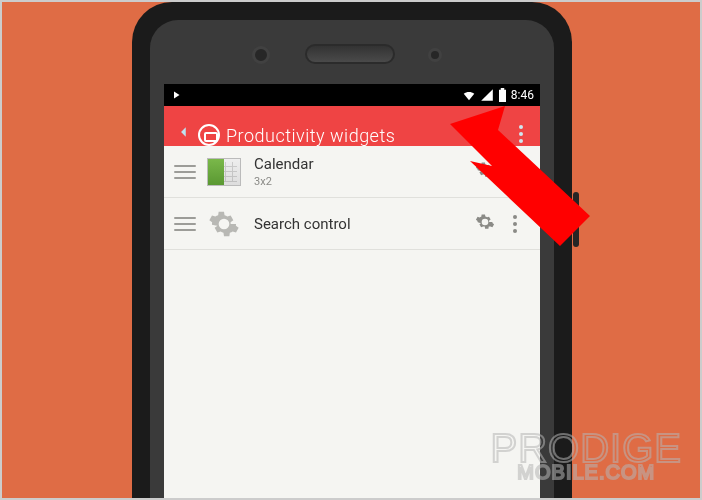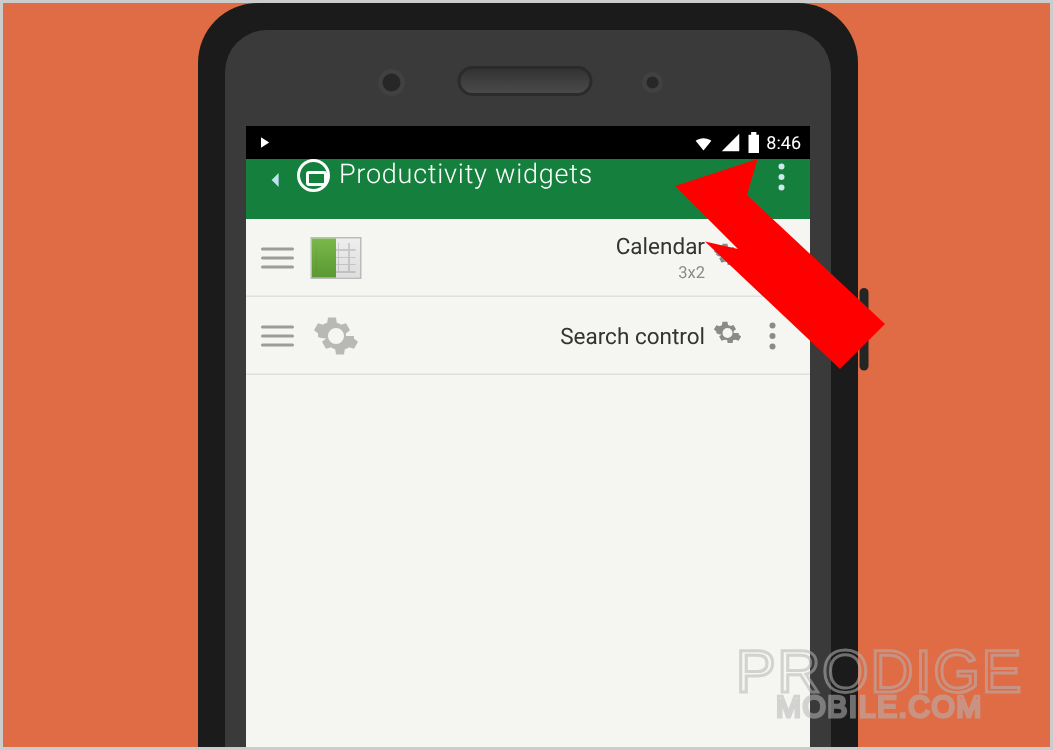--- a/index.html
+++ b/index.html
@@ -77,23 +77,23 @@
     display: flex;
     align-items: center;
     font-size: 12px;
     padding: 0 6px;
   }
   .statusbar .left { display: flex; gap: 6px; }
   .statusbar .right { margin-left: auto; display: flex; align-items: center; gap: 4px; }
   
   .appbar {
     height: 40px;
-    background: #15803d;
+    background: #ef4444;
     display: flex;
-    align-items: flex-start;
+    align-items: flex-end;
     color: #fff;
     padding: 0 6px;
     position: relative;
   }
   .appbar .back {
     width: 28px; height: 28px;
     display: flex; align-items: center; justify-content: center;
     color: #aad5e6;
   }
   .appbar .app-logo {
@@ -126,39 +126,38 @@
     margin: 3px auto;
   }
   
   .row {
     display: flex;
     align-items: center;
     height: 52px;
     padding: 12px 10px;
     border-bottom: 1px solid #e0e0dc;
     background: #f5f5f2;
-    text-align: right;
   }
   .drag {
     width: 22px;
     display: flex;
     flex-direction: column;
     gap: 4px;
     margin-right: 10px;
   }
   .drag i {
     display:block; height: 2px; background: #9c9c98; border-radius:1px;
   }
   .row .thumb {
     width: 36px; height: 36px; margin-right: 12px;
     display:flex;align-items:center;justify-content:center;
   }
   .row .info { flex: 1; }
   .row .name { font-size: 15px; color: #333; }
-  .row .size { font-size: 11px; color: #8a8a86; margin-top: 2px; margin-left: 36px; }
+  .row .size { font-size: 11px; color: #8a8a86; margin-top: 2px; }
   .row .gear, .row .dots {
     width: 30px; color:#8a8a86; text-align:center;
   }
   .row .dots span{
     display:block;width:4px;height:4px;background:#8a8a86;border-radius:50%;
     margin: 3px auto;
   }
   
   .thumb-cal {
     width: 34px; height: 28px;

